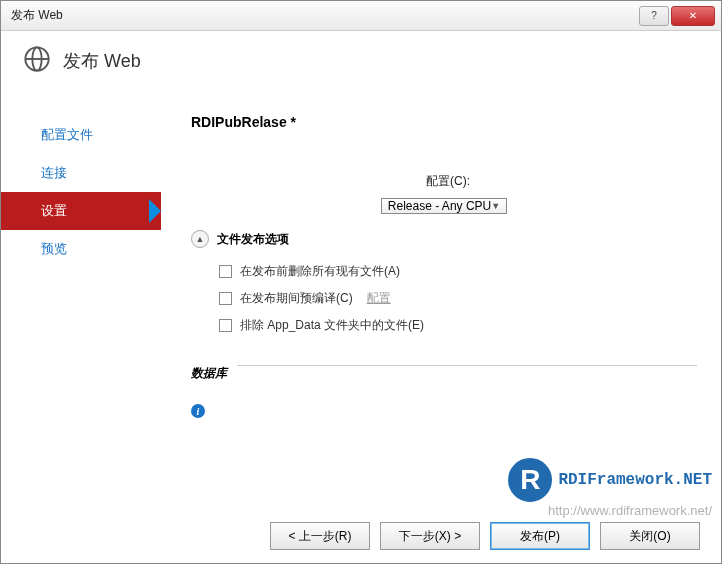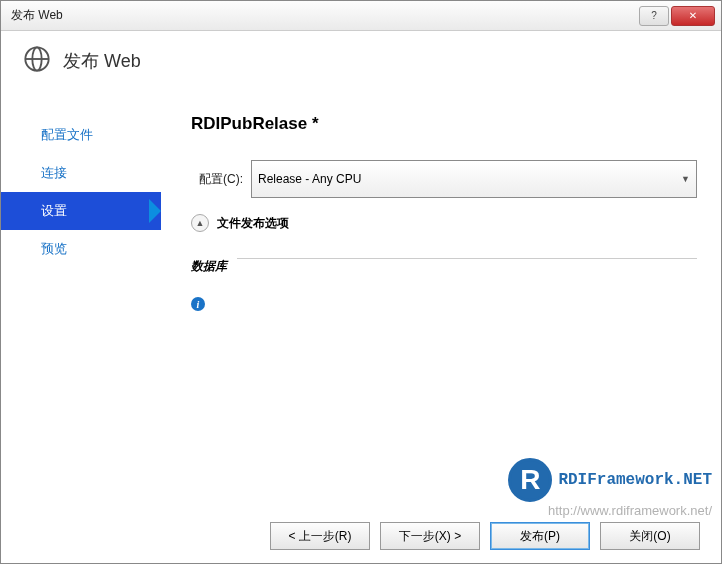--- a/index.html
+++ b/index.html
@@ -8,25 +8,25 @@
 .titlebar-title { flex: 1; font-size: 12px; color: #222; }
 .tb-btn { width: 30px; height: 20px; margin-left: 2px; display: flex; align-items: center; justify-content: center; border: 1px solid #aaa; border-radius: 3px; font-size: 10px; }
 .tb-help { background: linear-gradient(#f7f7f7,#e0e0e0); color: #444; }
 .tb-close { background: linear-gradient(#e57373,#c62828); color: #fff; border-color: #a33; width: 44px; }
 .header { display: flex; align-items: center; padding: 14px 20px 20px 22px; gap: 12px; }
 .globe-icon svg { width: 28px; height: 28px; }
 .header-title { font-size: 18px; color: #333; }
 .content { display: flex; }
 .sidebar { width: 160px; padding: 20px 0 0 0; }
 .nav-item { padding: 10px 0 10px 40px; color: #1a73c7; font-size: 13px; cursor: default; position: relative; }
-.nav-item.active { background: #1d4ed8; color: #fff; }
+.nav-item.active { background: #b91c1c; color: #fff; }
 .nav-item.active::after { content:""; position:absolute; right:-12px; top:50%; transform:translateY(-50%); border:12px solid transparent; border-left-color:#0c8ee0; }
 .main { flex: 1; padding: 18px 24px 0 30px; }
-.profile-name { font-weight: bold; font-size: 17px; margin-bottom: 26px; }
-.row { display: flex; align-items: center; margin-bottom: 16px; gap: 8px; }
+.profile-name { font-weight: bold; font-size: 14px; margin-bottom: 43px; }
+.row { display: flex; align-items: center; margin-bottom: 16px; gap: 8px; flex-direction: column; }
 .label { width: 52px; text-align: right; font-size: 12px; color: #222; }
 .select { flex: 1; height: 38px; border: 1px solid #8a8a8a; background: linear-gradient(#fff,#eee); padding: 0 6px; display: flex; align-items: center; justify-content: space-between; font-size: 12px; }
 .select .chev { font-size: 9px; color: #555; }
 .section-head { display: flex; align-items: center; gap: 8px; margin: 6px 0 10px 0; }
 .expander { width: 18px; height: 18px; border: 1px solid #aaa; border-radius: 50%; display: flex; align-items: center; justify-content: center; font-size: 9px; color: #555; background: #f5f5f5; }
 .section-title { font-weight: bold; font-size: 12px; }
 .checks { margin-left: 28px; }
 .check-row { display: flex; align-items: center; gap: 8px; padding: 5px 0; font-size: 12px; color: #333; }
 .check-box { width: 13px; height: 13px; border: 1px solid #888; background: #fff; }
 .config-link { color: #999; text-decoration: underline; margin-left: 6px; }
@@ -81,20 +81,35 @@
         <span>Release - Any CPU</span>
         <span class="chev">▼</span>
       </div>
     </div>
 
     <div class="section-head">
       <div class="expander">▲</div>
       <span class="section-title">文件发布选项</span>
     </div>
 
+    <div class="checks">
+      <div class="check-row">
+        <span class="check-box"></span>
+        <span>在发布前删除所有现有文件(A)</span>
+      </div>
+      <div class="check-row">
+        <span class="check-box"></span>
+        <span>在发布期间预编译(C)</span>
+        <span class="config-link">配置</span>
+      </div>
+      <div class="check-row">
+        <span class="check-box"></span>
+        <span>排除 App_Data 文件夹中的文件(E)</span>
+      </div>
+    </div>
 
     <div class="db-head">
       <span class="db-title">数据库</span>
       <div class="db-line"></div>
     </div>
 
     <div class="db-msg">
       <span class="info-icon">i</span>
     </div>
   </div>

